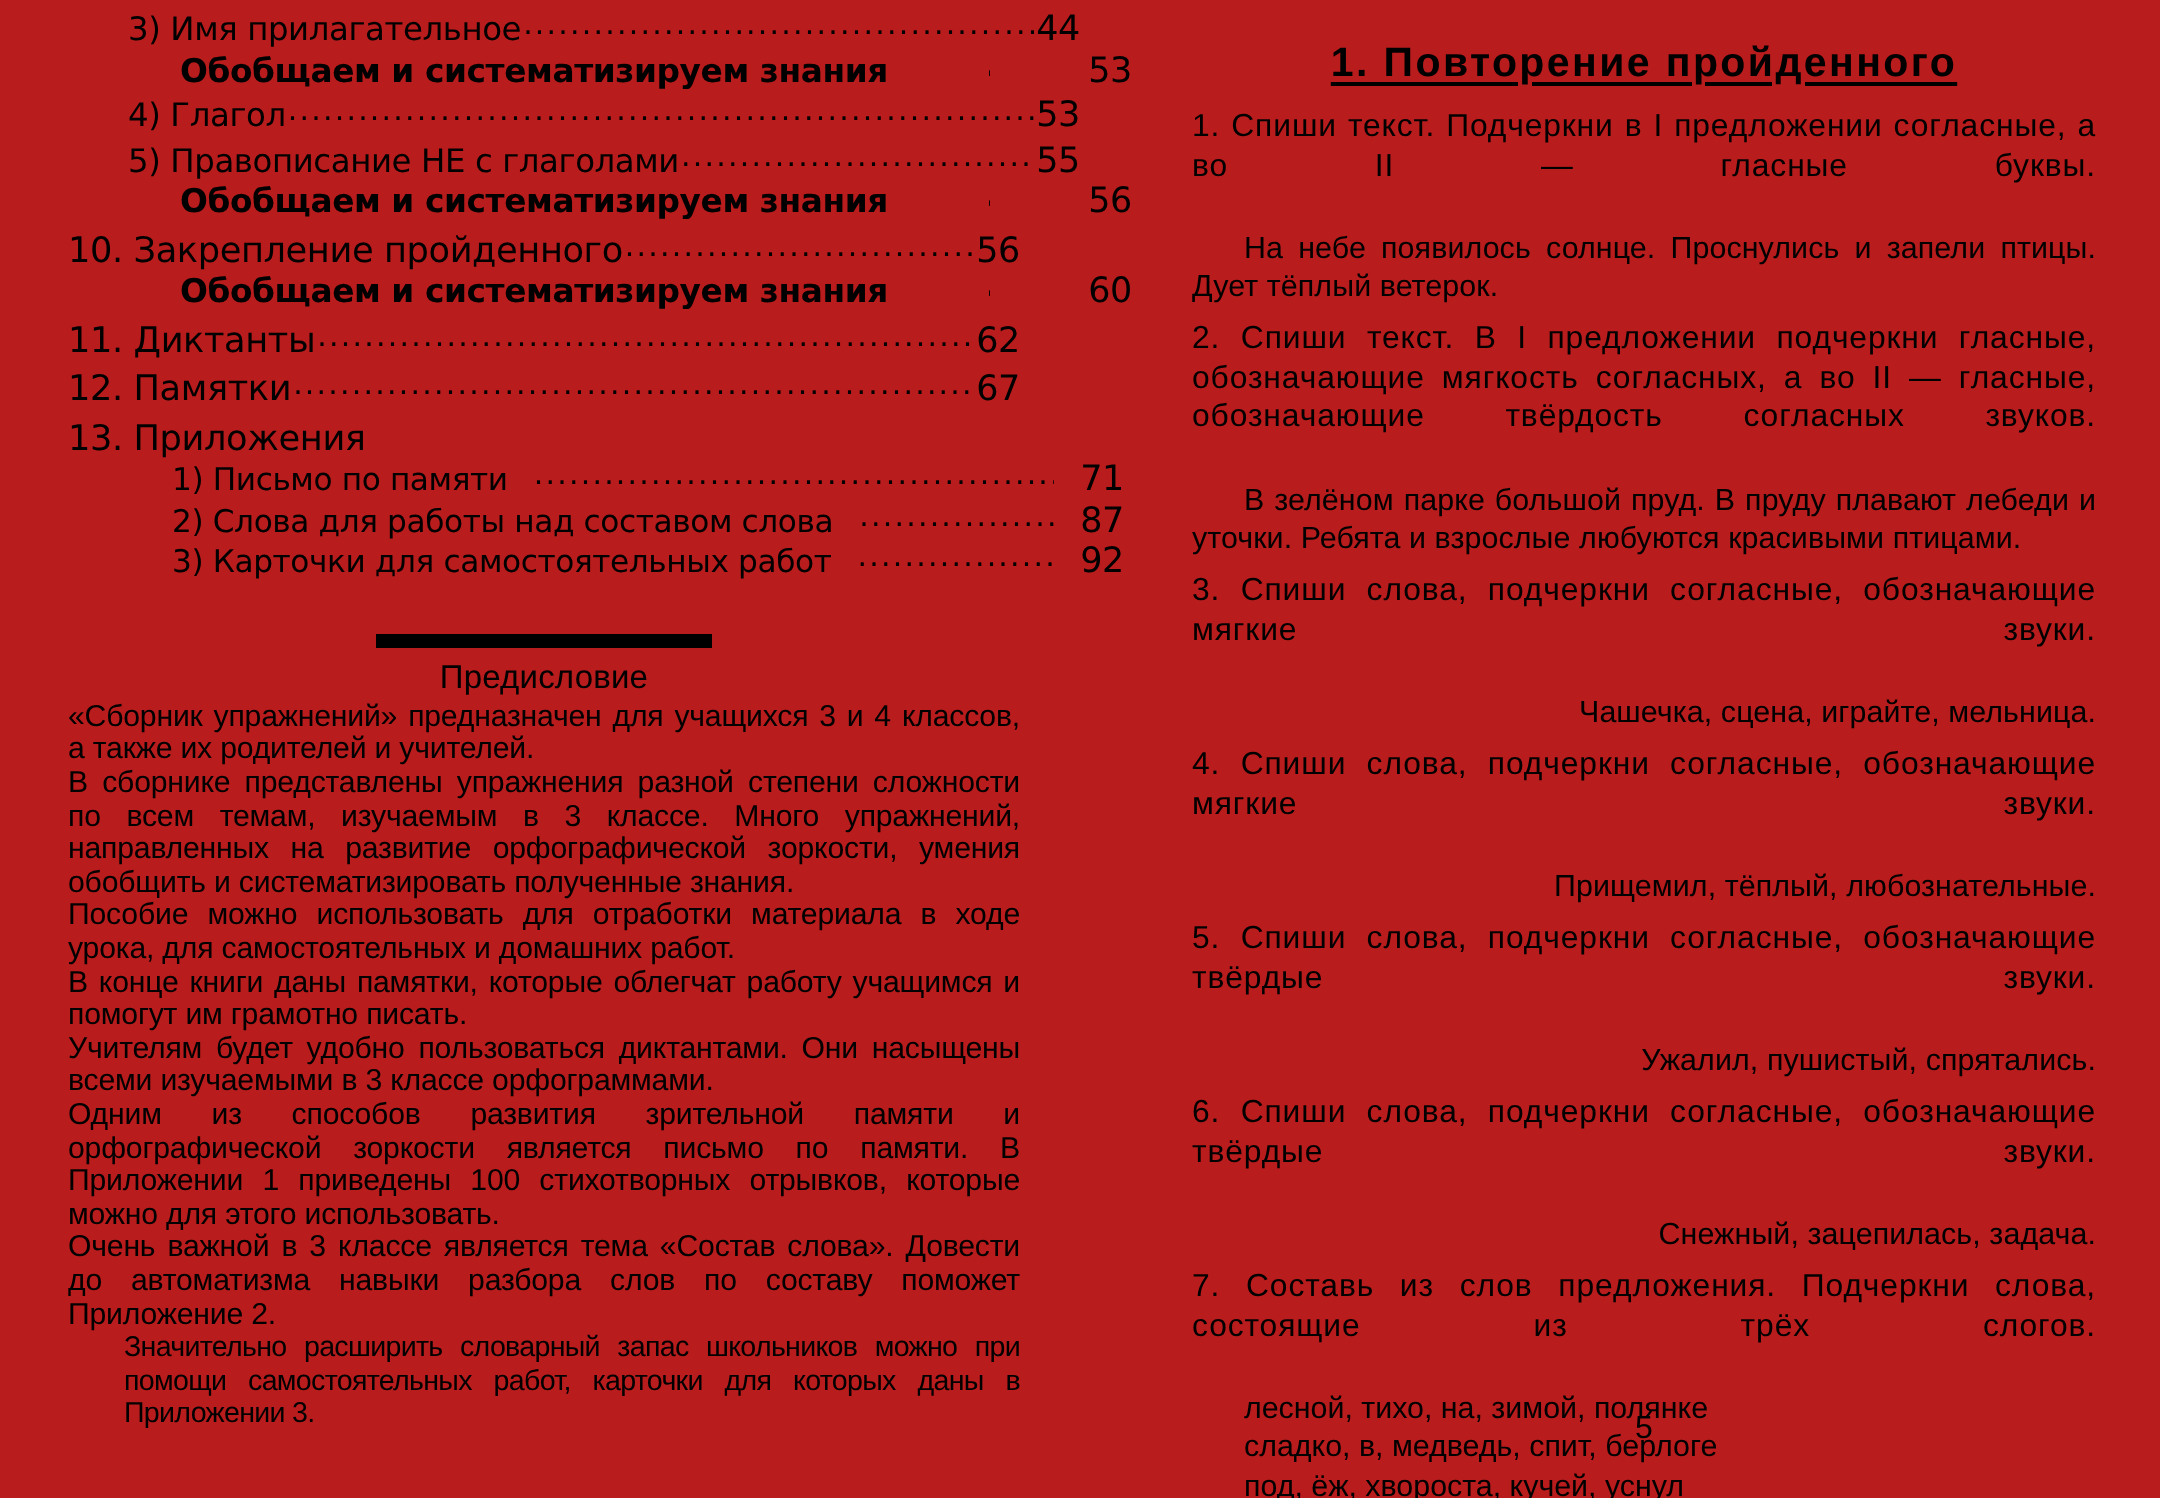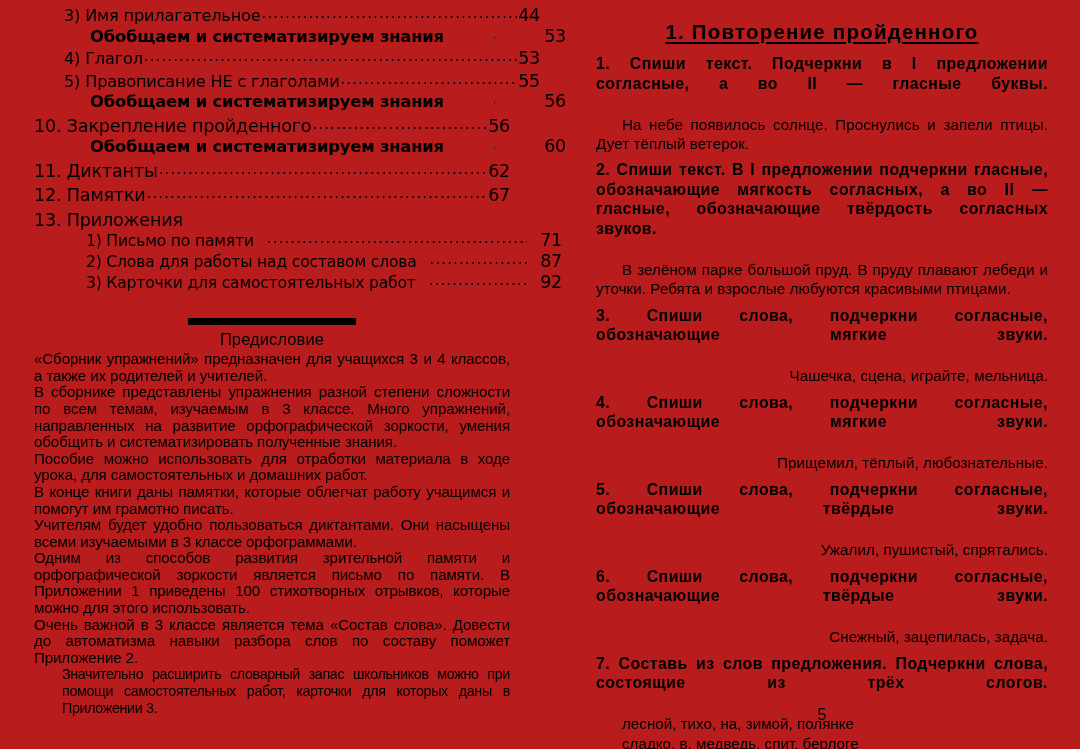--- a/index.html
+++ b/index.html
@@ -125,21 +125,21 @@
     letter-spacing: 1.2px;
     text-decoration: underline;
     text-underline-offset: 3px;
     margin: 0 0 10px 0;
     font-family: "Liberation Sans", sans-serif;
   }
   .ex {
     margin-bottom: 7px;
   }
   .ex-prompt {
-    font-weight: bold;
+    font-weight: normal;
     font-size: 15.9px;
     line-height: 19.6px;
     letter-spacing: 0.45px;
     text-align: justify;
     text-justify: inter-word;
     margin: 0;
   }
   .ex-prompt::after {
     content: "";
     display: inline-block;

